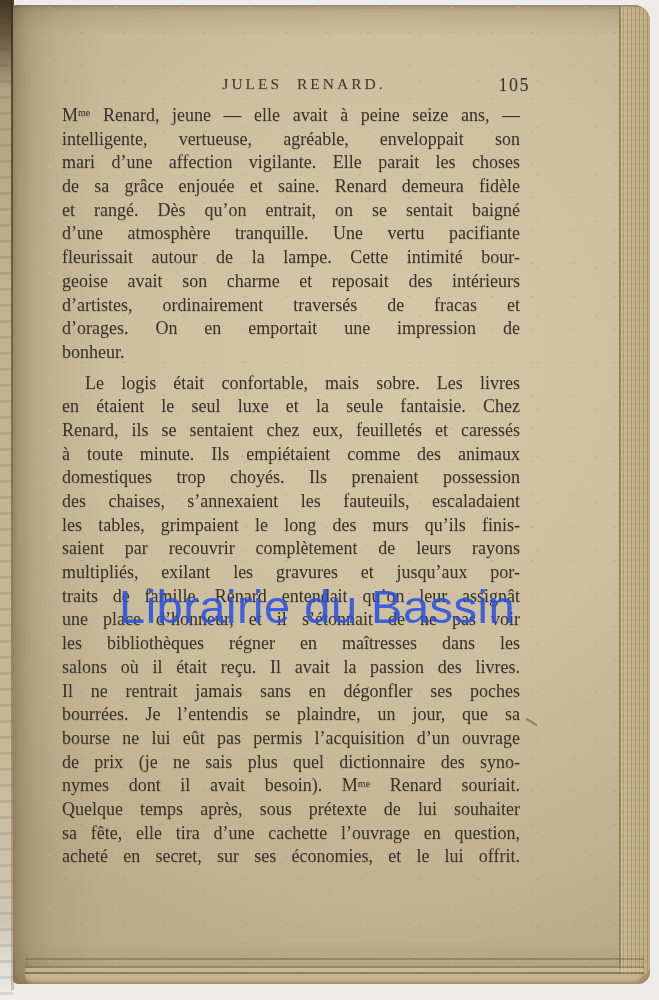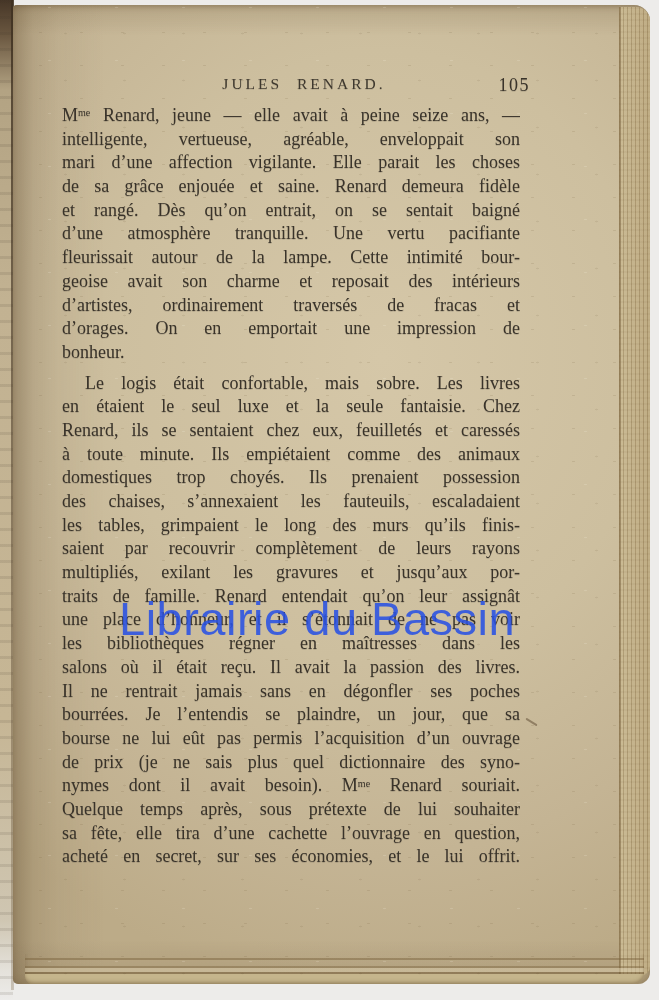--- a/index.html
+++ b/index.html
@@ -166,15 +166,15 @@
       </div>
 
     <div class="scratch"></div>
 
     <div class="fore-edge"></div>
     <div class="bottom-edge"></div>
 
     <div class="speckle"></div>
   </div>
 
-  <div class="watermark" style="color: rgb(42, 82, 228); margin-top: 12px;">Librairie du Bassin</div>
+  <div class="watermark" style="color: rgb(42, 82, 228);">Librairie du Bassin</div>
 
 </div>
 
 </body></html>

